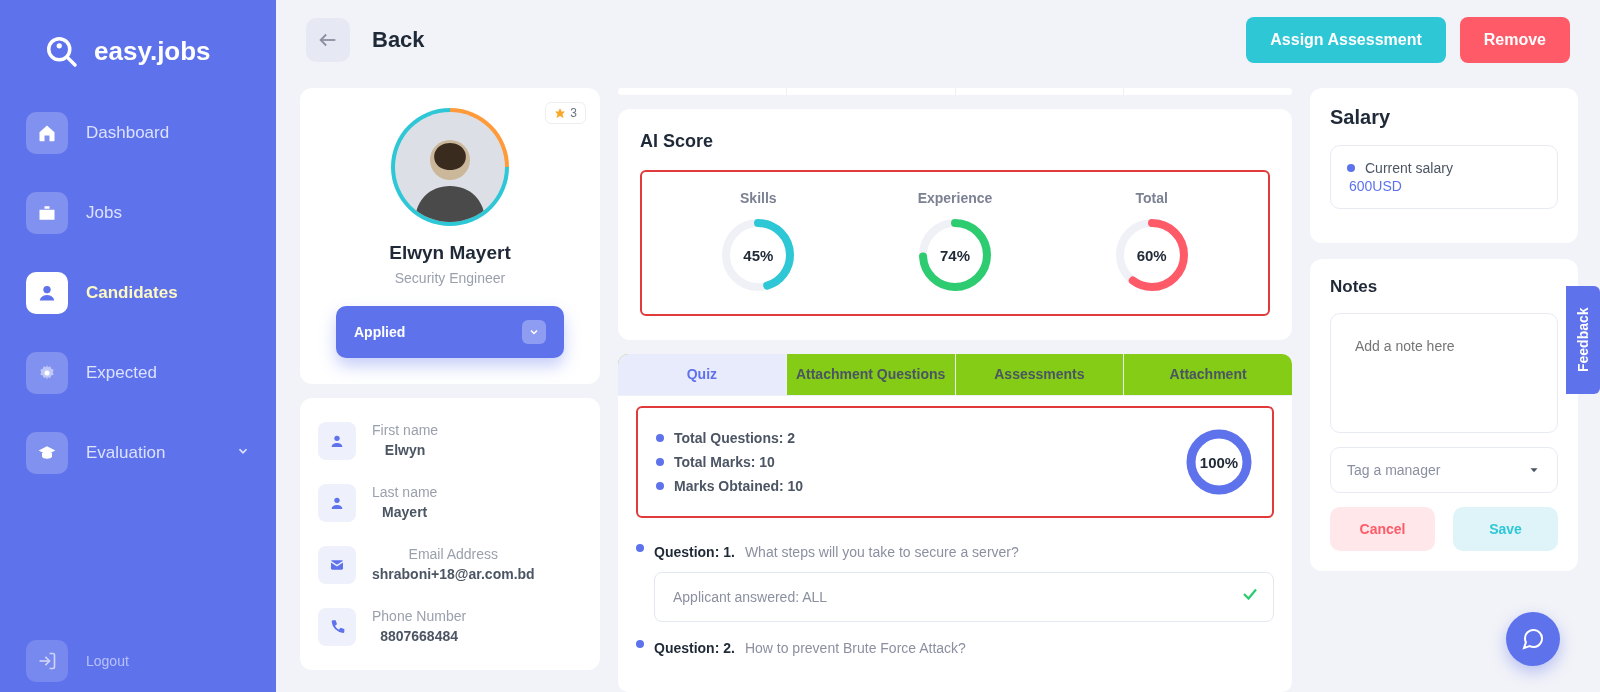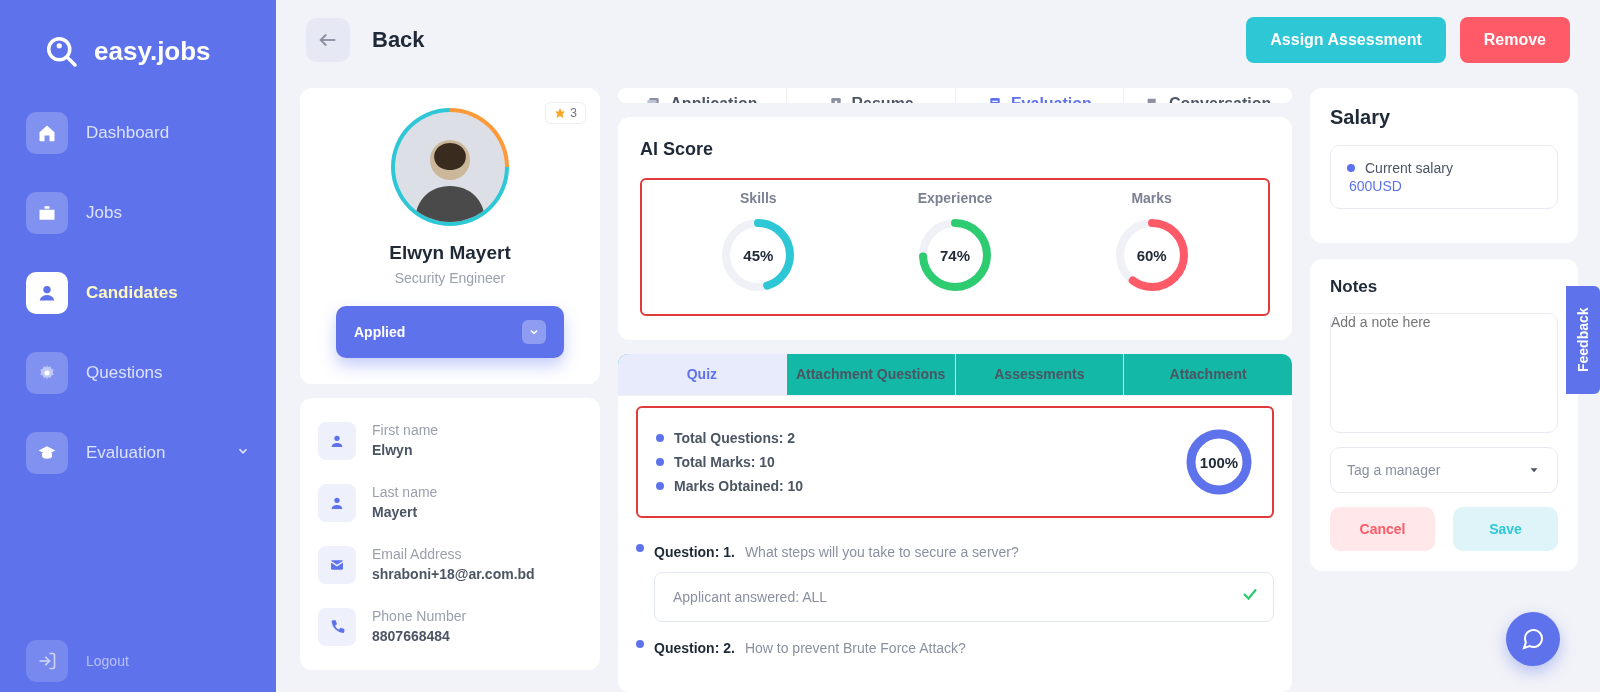--- a/index.html
+++ b/index.html
@@ -78,43 +78,43 @@
 .avatar-ring { width:118px; height:118px; border-radius:50%; margin:2px auto 16px; padding:4px;
   background: conic-gradient(#ff9a3a 0 90deg, #2ec7d6 90deg 360deg);
   display:flex; align-items:center; justify-content:center;
 }
 .avatar { width:100%; height:100%; border-radius:50%; background:#dcdfe6; display:flex; align-items:flex-end; justify-content:center; overflow:hidden; }
 .cand-name { font-size:19px; font-weight:700; color:#1f2937; margin-bottom:6px; }
 .cand-role { font-size:14px; color:#9aa0ac; margin-bottom:20px; }
 .status-select { margin:0 18px 8px; background:#5e72ec; color:#fff; border-radius:10px; padding:14px 18px; display:flex; align-items:center; cursor:pointer; font-weight:600; box-shadow:0 8px 16px rgba(94,114,236,.35); }
 .status-select .chev { margin-left:auto; width:24px; height:24px; background:rgba(255,255,255,.3); border-radius:6px; display:flex;align-items:center;justify-content:center; }
 
-.cand-fields { padding:12px 18px; }
+.cand-fields { padding:12px 18px;text-align:center; }
 .field-row { display:flex; gap:16px; align-items:flex-start; padding:12px 0; }
 .field-icon { width:38px; height:38px; background:#eef1fb; border-radius:8px; display:flex; align-items:center; justify-content:center; }
 .field-label { font-size:14px; color:#9aa0ac; margin-bottom:4px; }
 .field-value { font-size:14px; color:#4b5563; font-weight:600; }
 
 
 .mid-col { flex:1; display:flex; flex-direction:column; gap:14px; min-width:0; }
 .tabs { display:flex; background:#fff; border-radius:10px; overflow:hidden; }
 .tab { flex:1; padding:16px 8px; text-align:center; font-size:16px; font-weight:600; color:#4b5563; border-right:1px solid #eef0f5; display:flex; gap:8px; align-items:center; justify-content:center; cursor:pointer; }
 .tab:last-child{border-right:none;}
 .tab.active { color:#5e72ec; }
 
 .score-card { padding:22px 22px 24px; }
 .section-title { font-size:18px; font-weight:700; color:#1f2937; margin-bottom:18px; }
-.score-row { border:2px solid #e03a3a; border-radius:6px; padding:10px 18px 20px; display:flex; justify-content:space-around; }
+.score-row { border:2px solid #e03a3a; border-radius:6px; padding:18px 18px 20px; display:flex; justify-content:space-around; }
 .score-item { text-align:center; }
 .score-label { font-size:14px; color:#7b8193; margin-bottom:10px; font-weight:600; }
 .ring { width:78px; height:78px; position:relative; }
 .ring svg{transform:rotate(-90deg);}
 .ring .pct { position:absolute; inset:0; display:flex; align-items:center; justify-content:center; font-size:15px; font-weight:700; color:#1f2937; }
 
-.subtabs { display:flex; background:#14b8a6; border-radius:10px 10px 0 0; overflow:hidden; border-bottom:1px solid #eef0f5; }
+.subtabs { display:flex; background:#84cc16; border-radius:10px 10px 0 0; overflow:hidden; border-bottom:1px solid #eef0f5; }
 .subtab { flex:1; padding:12px 6px; text-align:center; font-size:14px; font-weight:600; color:#4b5563; border-right:1px solid #eef0f5; cursor:pointer; line-height:1.2; }
 .subtab:last-child{border-right:none;}
 .subtab.active { background:#e8ebfb; color:#5e72ec; }
 
 .quiz-body{ background:#fff; border-radius:0 0 10px 10px; padding:10px 18px 18px; }
 .quiz-summary { border:2px solid #e03a3a; border-radius:6px; padding:14px 18px; display:flex; align-items:center; justify-content:space-between; margin-bottom:26px; }
 .qs-list { list-style:none; }
 .qs-list li { margin:8px 0; font-size:14px; color:#4b5563; font-weight:700; display:flex; align-items:center; gap:10px;}
 .bullet { width:8px;height:8px;border-radius:50%;background:#5e72ec;display:inline-block; }
 .ring-lg{width:70px;height:70px;position:relative;}
@@ -125,21 +125,21 @@
 .q-num{color:#1f2937;font-weight:700;}
 .q-text{color:#8b90a0;}
 .answer-box{margin-left:18px;border:1px solid #e3e7f0;border-radius:8px;padding:16px 18px;position:relative;color:#8b90a0;font-size:14px;}
 .answer-box .chk{position:absolute;right:14px;top:12px;color:#2ecc71;}
 
 
 .right-col { width:268px; display:flex; flex-direction:column; gap:16px; }
 .sal-box{ border:1px solid #e7eaf3; border-radius:10px; padding:14px 16px; font-size:14px;}
 .sal-box .lbl{display:flex;gap:10px;align-items:center;color:#4b5563;font-weight:500;}
 .sal-box .val{color:#5e72ec;margin-left:2px;margin-top:2px;}
-.note-area{width:100%;min-height:120px;border:1px solid #e7eaf3;border-radius:10px;padding:0;font-size:14px;color:#8b90a0;resize:none;font-family:inherit;}
+.note-area{width:100%;min-height:120px;border:1px solid #e7eaf3;border-radius:10px;padding:24px;font-size:14px;color:#8b90a0;resize:none;font-family:inherit;}
 .tag-select{border:1px solid #e7eaf3;border-radius:10px;padding:14px 16px;display:flex;align-items:center;color:#8b90a0;font-size:14px;cursor:pointer;}
 .tag-select svg{margin-left:auto;}
 .note-actions{display:flex;justify-content:space-between;gap:18px;margin-top:0;}
 .btn-soft{flex:1;padding:14px;border-radius:10px;text-align:center;font-weight:600;cursor:pointer;}
 .btn-cancel{background:#ffe7ea;color:#ff5a68;}
 .btn-save{background:#dff4f8;color:#2ec7d6;}
 
 
 .feedback-tab{position:absolute;right:0;top:286px;width:34px;height:108px;background:#5e72ec;color:#fff;border-radius:6px 0 0 6px;display:flex;align-items:center;justify-content:center;writing-mode:vertical-rl;transform:rotate(180deg);font-weight:600;font-size:14px;cursor:pointer;}
 .chat-fab{position:absolute;right:40px;bottom:26px;width:54px;height:54px;border-radius:50%;background:#5e72ec;display:flex;align-items:center;justify-content:center;cursor:pointer;box-shadow:0 6px 16px rgba(94,114,236,.4);}
@@ -181,21 +181,21 @@
       </span>
     <span>Candidates</span>
   </div>
   <div class="nav-item">
     <span class="nav-icon-box">
         <svg width="20" height="20" viewBox="0 0 24 24" fill="#fff">
           <circle cx="12" cy="12" r="3"></circle>
           <path d="M12 2l1 3 3-1 1 3 3 1-1 3 1 3-3 1-1 3-3-1-1 3-1-3-3 1-1-3-3-1 1-3-1-3 3-1 1-3 3 1z" opacity=".5"></path>
         </svg>
       </span>
-    <span>Questions</span>
+    <span>Expected</span>
   </div>
   <div class="nav-item">
     <span class="nav-icon-box">
         <svg width="20" height="20" viewBox="0 0 24 24" fill="#fff">
           <path d="M2 9l10-5 10 5-10 5z"></path>
           <path d="M6 12v4c0 2 3 3 6 3s6-1 6-3v-4"></path>
         </svg>
       </span>
     <span>Evaluation</span>
     <span class="chevron">
@@ -354,21 +354,21 @@
               </svg><div class="pct">45%</div></div>
         </div>
         <div class="score-item">
           <div class="score-label">Experience</div>
           <div class="ring"><svg width="78" height="78">
                 <circle cx="39" cy="39" r="32" stroke="#f0f1f6" stroke-width="8" fill="none"></circle>
                 <circle cx="39" cy="39" r="32" stroke="#2ecc71" stroke-width="8" fill="none" stroke-dasharray="201" stroke-dashoffset="52" stroke-linecap="round"></circle>
               </svg><div class="pct">74%</div></div>
         </div>
         <div class="score-item">
-          <div class="score-label">Marks</div>
+          <div class="score-label">Total</div>
           <div class="ring"><svg width="78" height="78">
                 <circle cx="39" cy="39" r="32" stroke="#f0f1f6" stroke-width="8" fill="none"></circle>
                 <circle cx="39" cy="39" r="32" stroke="#ff5a68" stroke-width="8" fill="none" stroke-dasharray="201" stroke-dashoffset="80" stroke-linecap="round"></circle>
               </svg><div class="pct">60%</div></div>
         </div>
       </div>
     </div>
 
     <div>
       <div class="subtabs">

